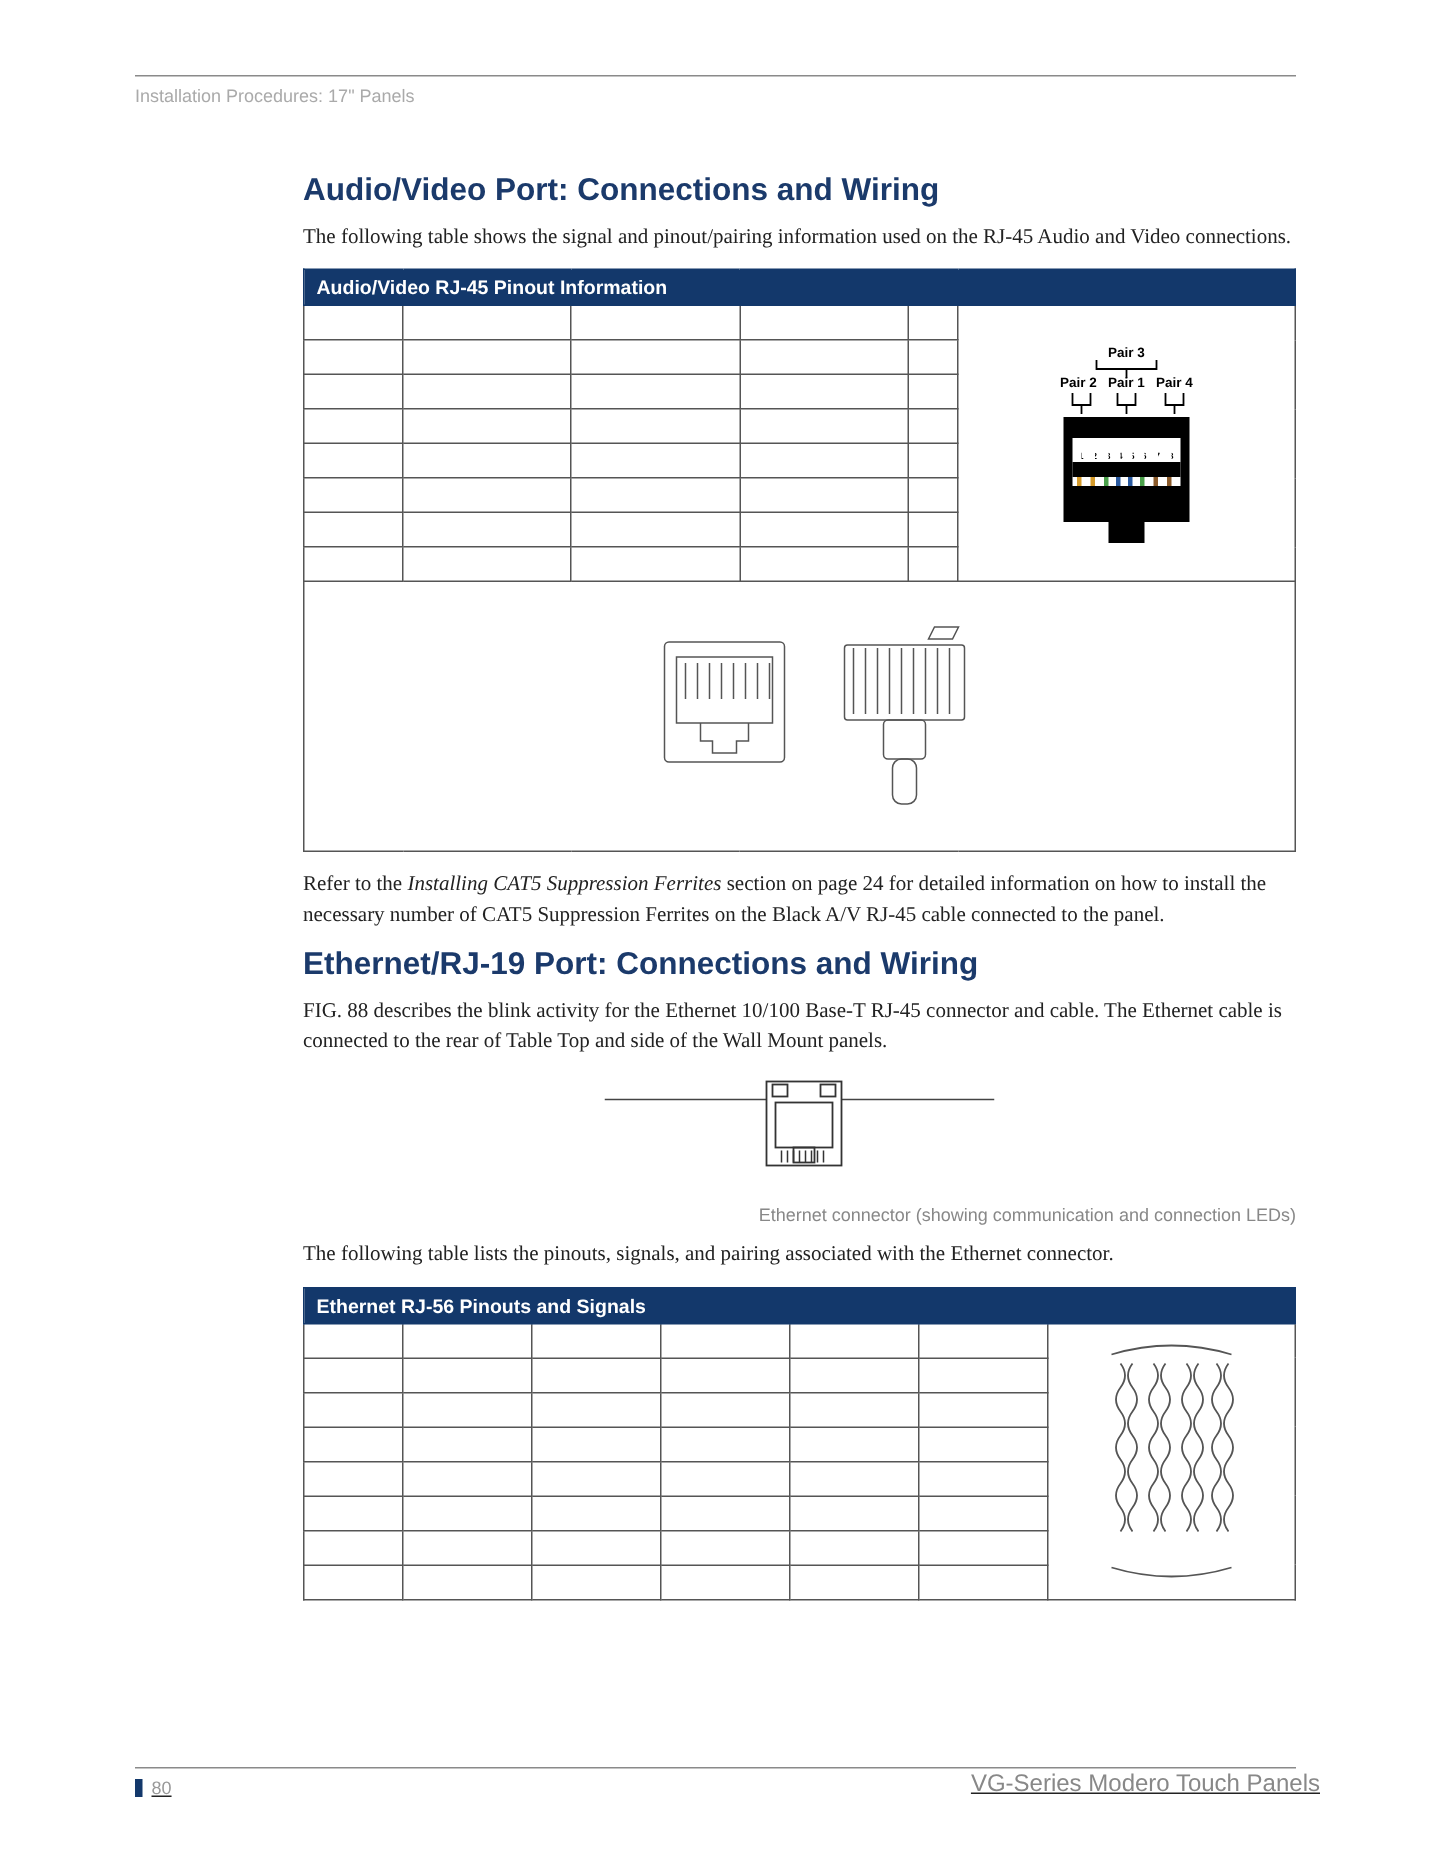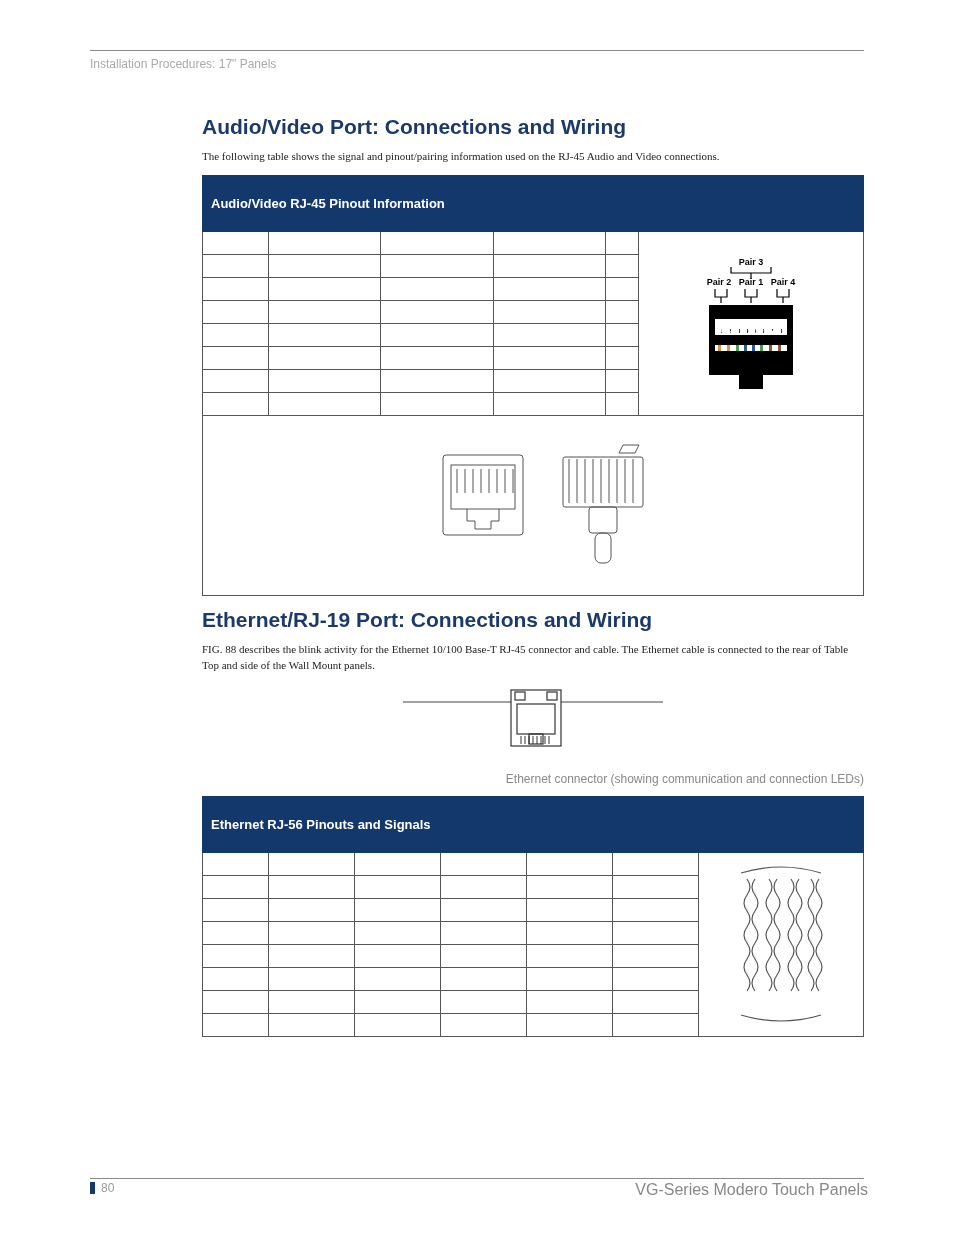--- a/index.html
+++ b/index.html
@@ -34,63 +34,64 @@
   }
   h2.section-title {
     font-family: "Helvetica Neue", Arial, sans-serif;
     font-weight: 600;
     font-size: 21px;
     color: #1b3a6b;
     margin: 0 0 10px 0;
   }
   p.body {
     font-family: Georgia, "Times New Roman", serif;
-    font-size: 11px;
+    font-size: 14px;
     line-height: 1.45;
     margin: 0 0 10px 0;
   }
   table.pinout {
     width: 100%;
     border-collapse: collapse;
     border: 1px solid #333;
     margin-bottom: 12px;
     font-size: 12.5px;
   }
   table.pinout th.header-bar {
     background: #13386b;
     color: #fff;
     text-align: left;
     font-family: "Helvetica Neue", Arial, sans-serif;
     font-weight: 600;
     font-size: 13px;
-    padding: 20px 8px;
+    padding: 4px 8px;
     border: 1px solid #13386b;
   }
   table.pinout td {
     border: 1px solid #555;
     height: 23px;
     padding: 2px 6px;
     vertical-align: middle;
   }
   .caption {
     font-family: "Helvetica Neue", Arial, sans-serif;
     font-size: 12px;
     color: #888;
     margin: 8px 0 10px 40px;
     text-align: right;
   }
   em.ital { font-style: italic; }
   .footer {
     position: absolute;
     bottom: 36px;
     left: 90px;
-    right: 86px;
+    right: 74px;
     display: flex;
-    align-items: flex-start;
+    align-items: flex-end;
     justify-content: space-between;
+    text-decoration: underline;
   }
   .footer-rule {
     position: absolute;
     bottom: 56px;
     left: 90px;
     right: 90px;
     border-top: 1px solid #8a8a8a;
   }
   .page-num {
     font-family: "Helvetica Neue", Arial, sans-serif;
@@ -296,20 +297,23 @@
 
               <rect x="26" y="62" width="28" height="26" rx="3"></rect>
               <rect x="32" y="88" width="16" height="30" rx="6"></rect>
             </g>
           </svg>
         </td>
       </tr>
     </tbody>
       </table>
 
+    <p class="body">
+      <span>Refer to the </span><em class="ital">Installing CAT5 Suppression Ferrites</em><span> section on page 24 for detailed information on how to install the necessary number of CAT5 Suppression Ferrites on the Black A/V RJ-45 cable connected to the panel.</span>
+    </p>
 
     <h2 class="section-title">Ethernet/RJ-19 Port: Connections and Wiring</h2>
     <p class="body">FIG. 88 describes the blink activity for the Ethernet 10/100 Base-T RJ-45 connector and cable. The Ethernet cable is connected to the rear of Table Top and side of the Wall Mount panels.</p>
 
     <div class="ethernet-connector-area">
       <svg width="260" height="80" viewBox="0 0 260 80">
         <line x1="0" y1="18" x2="108" y2="18" stroke="#444" stroke-width="1"></line>
         <line x1="158" y1="18" x2="260" y2="18" stroke="#444" stroke-width="1"></line>
 
         <g stroke="#333" stroke-width="1.2" fill="none">
@@ -330,20 +334,21 @@
             <line x1="134" y1="52" x2="134" y2="60"></line>
               <line x1="138" y1="52" x2="138" y2="60"></line>
             <line x1="142" y1="52" x2="142" y2="60"></line>
               <line x1="146" y1="52" x2="146" y2="60"></line>
           </g>
         </g>
       </svg>
     </div>
     <div class="caption">Ethernet connector (showing communication and connection LEDs)</div>
 
+    <p class="body">The following table lists the pinouts, signals, and pairing associated with the Ethernet connector.</p>
 
     <table class="pinout">
       <tbody>
           <tr>
             <th class="header-bar" colspan="7">Ethernet RJ-56 Pinouts and Signals</th>
           </tr>
       <tr>
         <td style="width:10%"></td>
             <td style="width:13%"></td>
             <td style="width:13%"></td>

